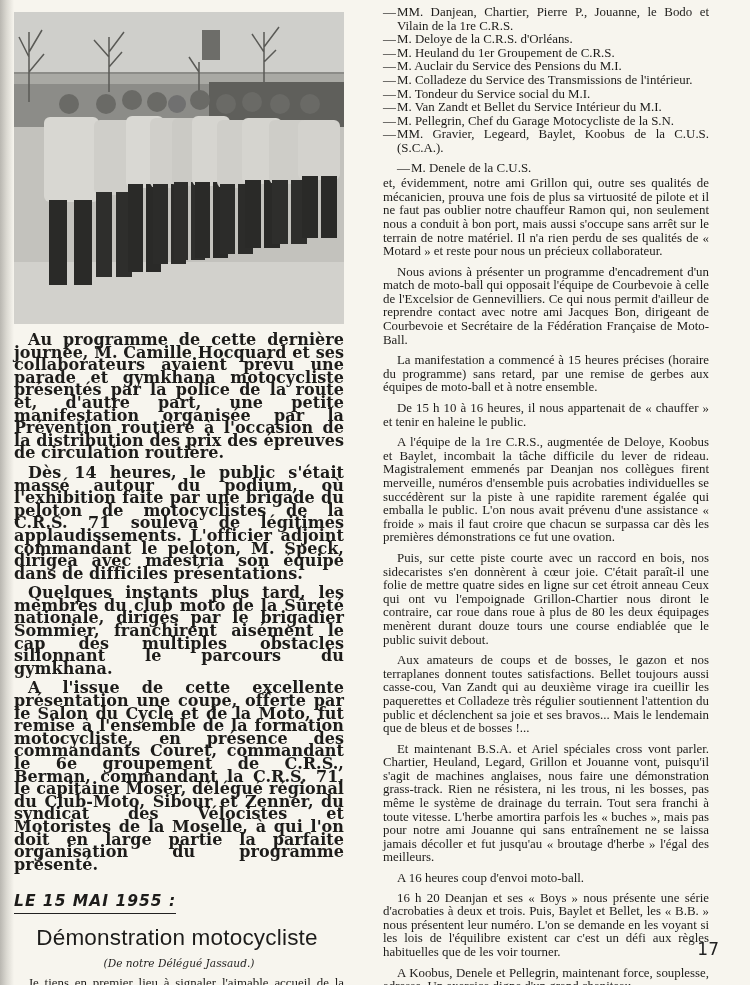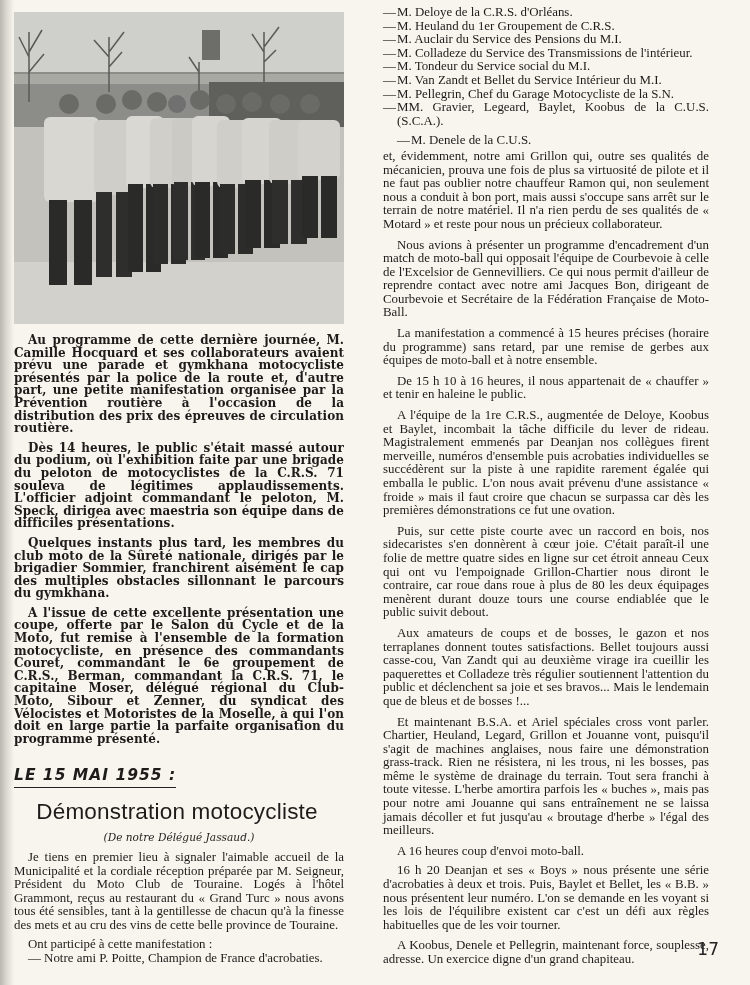--- a/index.html
+++ b/index.html
@@ -18,21 +18,21 @@
 
     
     .col-left { position: absolute; left: 14px; top: 12px; width: 330px; }
     .photo {
       width: 330px; height: 312px; position: relative; overflow: hidden;
       background: linear-gradient(to bottom, #c9c9c5 0%, #bcbcb7 35%, #9a9a95 55%, #c6c5c0 80%, #d4d3ce 100%);
     }
     .photo svg { position: absolute; left: 0; top: 0; }
     .bold-para {
       font-family: "DejaVu Serif", serif; font-weight: bold;
-      font-size: 12px; line-height: 12.6px; text-align: justify;
+      font-size: 16px; line-height: 12.6px; text-align: justify;
       margin: 0 0 7px 0; text-indent: 14px; letter-spacing: 0.05px;
     }
     .first { margin-top: 10px; }
     .date-heading {
       margin-top: 14px; display: inline-block;
       font-family: "DejaVu Sans", sans-serif; font-weight: bold; font-style: italic;
       font-size: 15.5px; letter-spacing: 1px;
       border-bottom: 1.6px solid #222; padding-bottom: 3px;
     }
     .headline {
@@ -175,20 +175,21 @@
 
     <div class="byline">(De notre Délégué Jassaud.)</div>
 
     <p class="reg-para">Je tiens en premier lieu à signaler l'aimable accueil de la Municipalité et la cordiale réception préparée par M. Seigneur, Président du Moto Club de Touraine. Logés à l'hôtel Grammont, reçus au restaurant du « Grand Turc » nous avons tous été sensibles, tant à la gentillesse de chacun qu'à la finesse des mets et au cru des vins de cette belle province de Touraine.</p>
     <p class="reg-line indent">Ont participé à cette manifestation :</p>
     <p class="reg-line indent">— Notre ami P. Poitte, Champion de France d'acrobaties.</p>
   </div>
 
   <div class="col-right">
     <ul class="dash-list">
+      <li><span class="dash">—</span><span>MM. Danjean, Chartier, Pierre P., Jouanne, le Bodo et Vilain de la 1re C.R.S.</span></li>
       <li><span class="dash">—</span><span>M. Deloye de la C.R.S. d'Orléans.</span></li>
       <li><span class="dash">—</span><span>M. Heuland du 1er Groupement de C.R.S.</span></li>
       <li><span class="dash">—</span><span>M. Auclair du Service des Pensions du M.I.</span></li>
       <li><span class="dash">—</span><span>M. Colladeze du Service des Transmissions de l'intérieur.</span></li>
       <li><span class="dash">—</span><span>M. Tondeur du Service social du M.I.</span></li>
       <li><span class="dash">—</span><span>M. Van Zandt et Bellet du Service Intérieur du M.I.</span></li>
       <li><span class="dash">—</span><span>M. Pellegrin, Chef du Garage Motocycliste de la S.N.</span></li>
       <li><span class="dash">—</span><span>MM. Gravier, Legeard, Baylet, Koobus de la C.U.S. (S.C.A.).</span></li>
       <li class="gap" style="text-indent:0;padding-left:14px;"><span class="dash">—</span><span>M. Denele de la C.U.S.</span></li>
     </ul>

